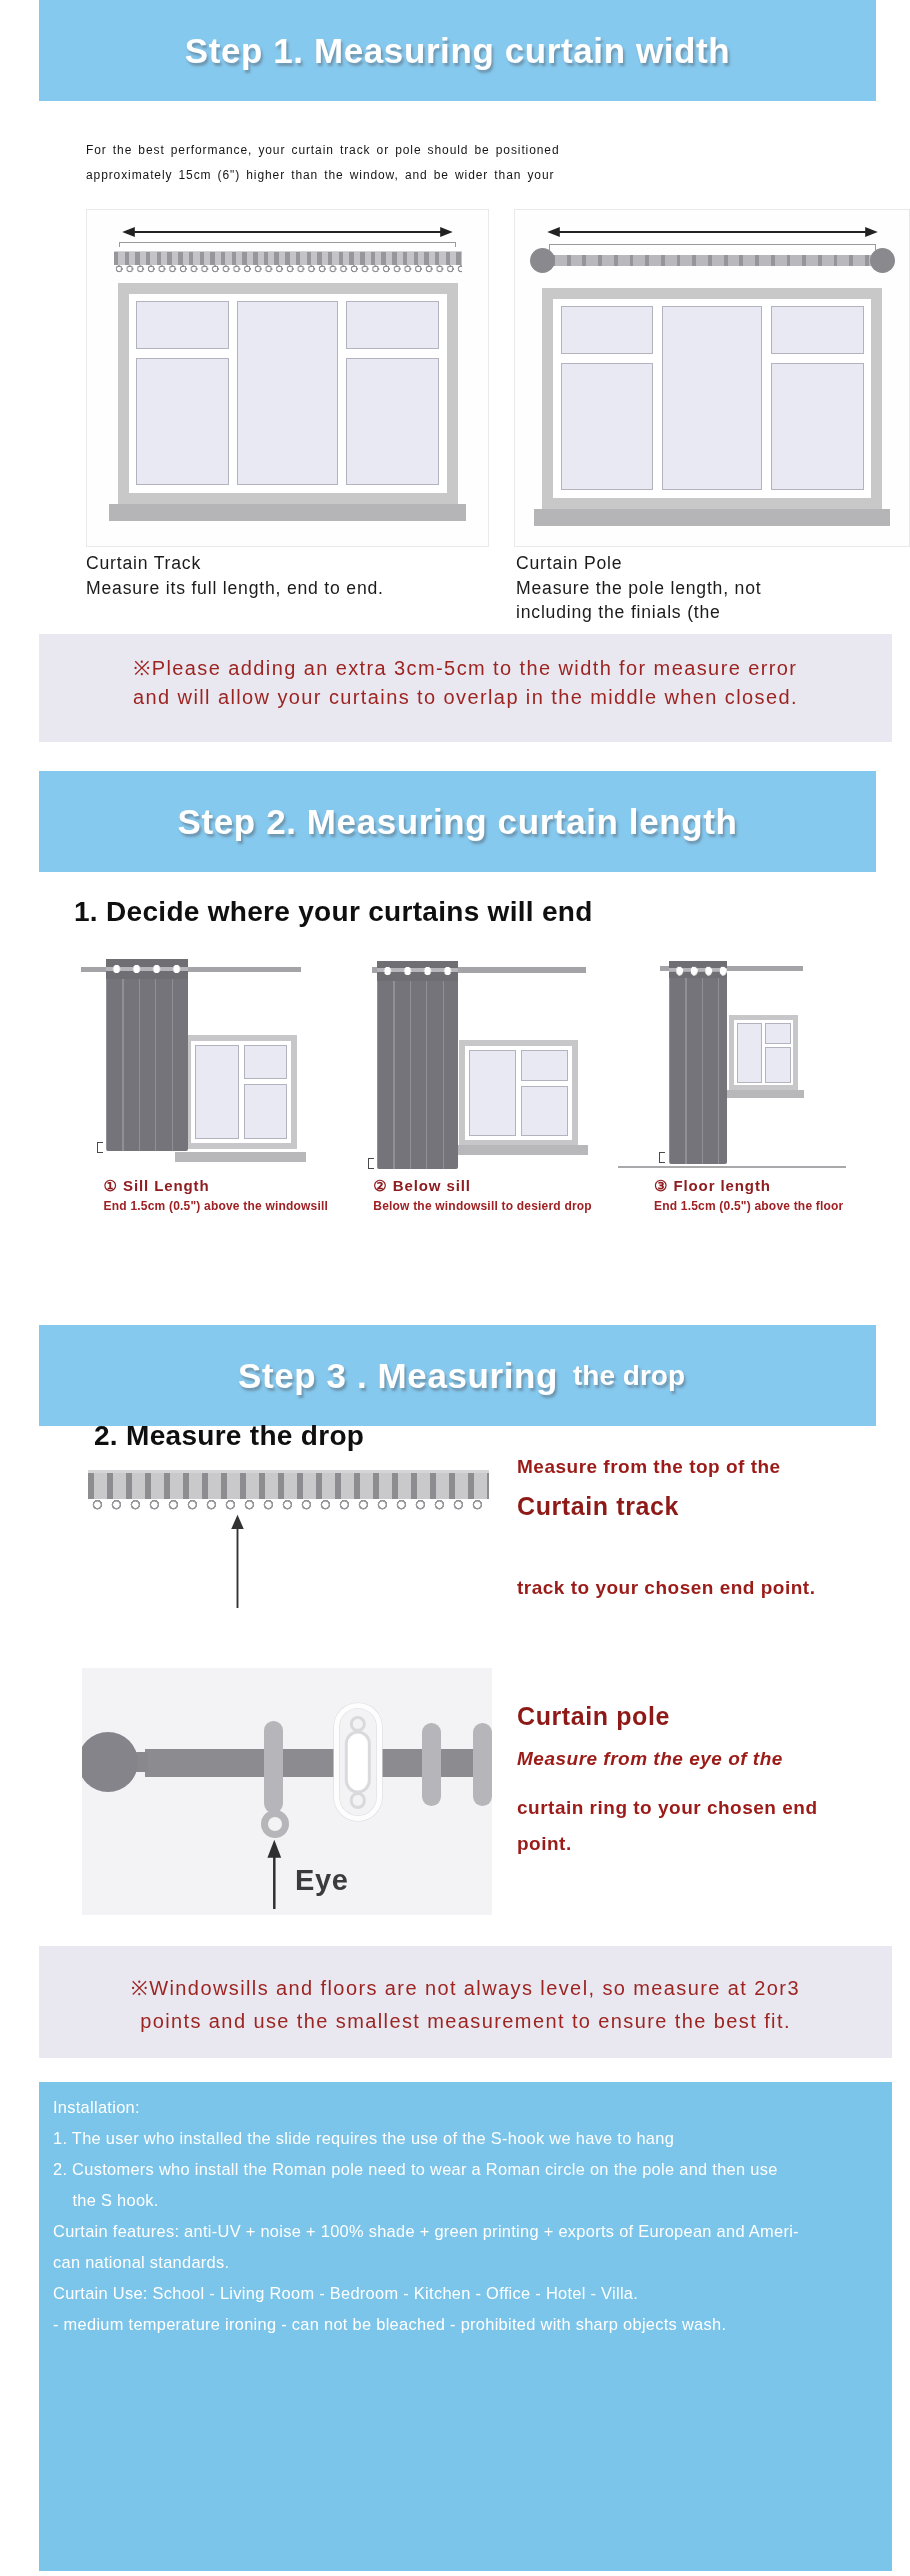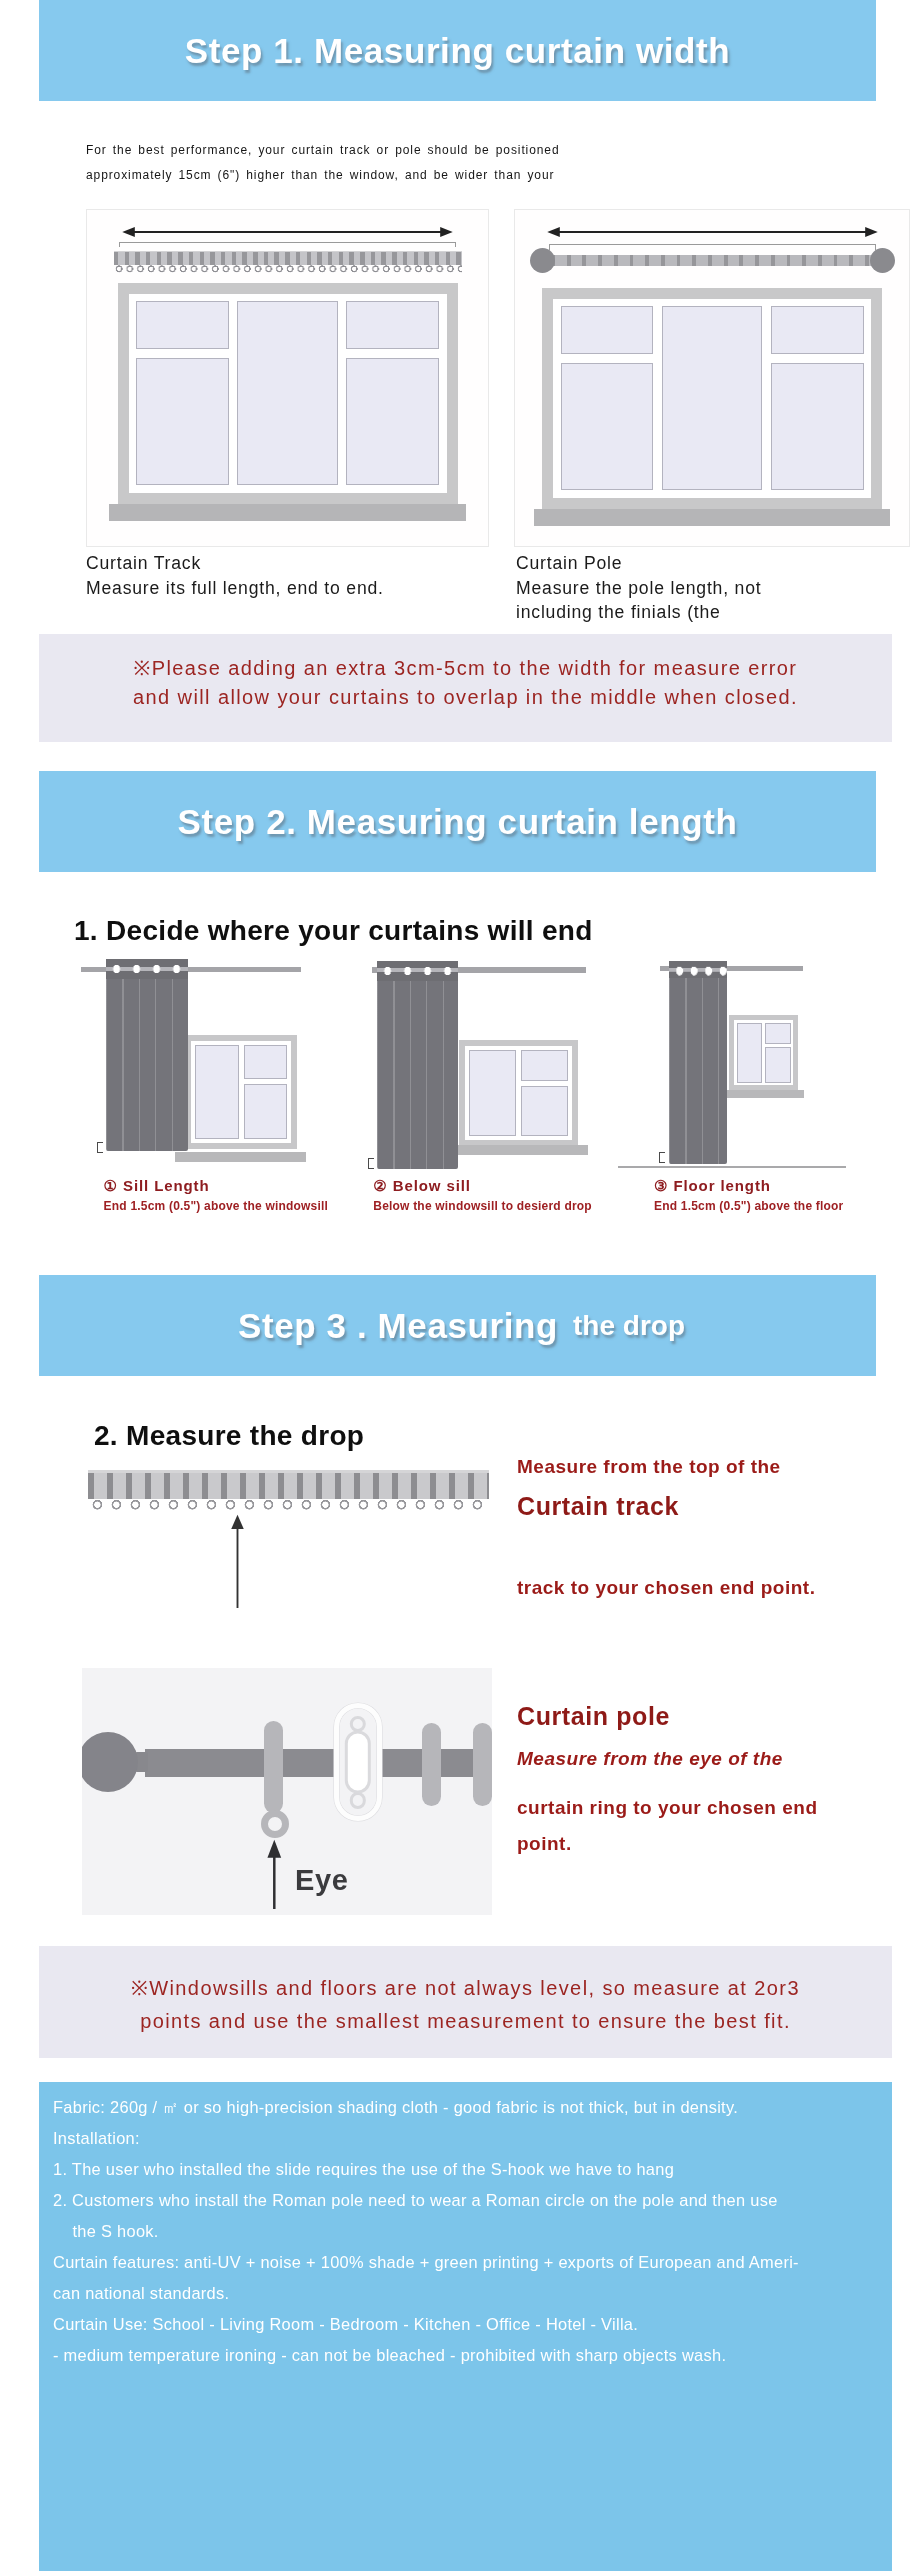--- a/index.html
+++ b/index.html
@@ -9,27 +9,27 @@
 
   
   .banner { position:absolute; left:39px; width:837px; height:101px; background:#86c9ee;
             display:flex; align-items:center; justify-content:center; }
   .banner-text { font-weight:700; font-size:35px; color:#ffffff; letter-spacing:0.6px;
                  text-shadow:1.9px 2.5px 2.5px rgba(90,105,120,0.55); white-space:nowrap; }
   .banner-sub { font-weight:700; font-size:28px; color:#ffffff; margin-left:15px; letter-spacing:0;
                 text-shadow:1.9px 2.5px 2.5px rgba(90,105,120,0.55); }
   #banner1 { top:0; }
   #banner2 { top:771px; }
-  #banner3 { top:1275px;padding-left:8px; }
+  #banner3 { top:1325px;padding-left:8px; }
 
   
   .intro { position:absolute; left:86px; top:138px; font-size:12px; color:#161616;
            letter-spacing:0.9px; word-spacing:1.9px; line-height:25px; }
   .black-heading { position:absolute; font-weight:700; font-size:28px; color:#0f0f0f; letter-spacing:0.3px; }
-  #heading1 { left:74px; top:915px; }
+  #heading1 { left:74px; top:896px; }
   #heading2 { left:94px; top:1420px; }
 
   .cap { position:absolute; top:551px; font-size:17.6px; color:#1b1b1b; letter-spacing:0.8px;
          line-height:24.5px; }
   #capA { left:86px; }
   #capB { left:516px; }
 
   .noteband { position:absolute; left:39px; width:853px; background:#e9e8f1; text-align:center;
               color:#9c2522; font-size:20px; letter-spacing:1.4px; }
   #note1 { top:634px; height:108px; padding-top:20px; line-height:29px; }
@@ -344,21 +344,20 @@
   <div class="red-line" id="pole-line1">Measure from the eye of the</div>
   <div class="red-line" id="pole-line2">curtain ring to your chosen end</div>
   <div class="red-line" id="pole-line3">point.</div>
 
   <div class="noteband" id="note2">
     <div>※Windowsills and floors are not always level, so measure at 2or3</div>
     <div>points and use the smallest measurement to ensure the best fit.</div>
   </div>
 
   <div class="infobox">
-    <div class="line">Fabric: 260g / ㎡ or so high-precision shading cloth - good fabric is not thick, but in density.</div>
     <div class="line">Installation:</div>
     <div class="line">1. The user who installed the slide requires the use of the S-hook we have to hang</div>
     <div class="line">2. Customers who install the Roman pole need to wear a Roman circle on the pole and then use</div>
     <div class="line">    the S hook.</div>
     <div class="line">Curtain features: anti-UV + noise + 100% shade + green printing + exports of European and Ameri-</div>
     <div class="line">can national standards.</div>
     <div class="line">Curtain Use: School - Living Room - Bedroom - Kitchen - Office - Hotel - Villa.</div>
     <div class="line">- medium temperature ironing - can not be bleached - prohibited with sharp objects wash.</div>
   </div>
 

